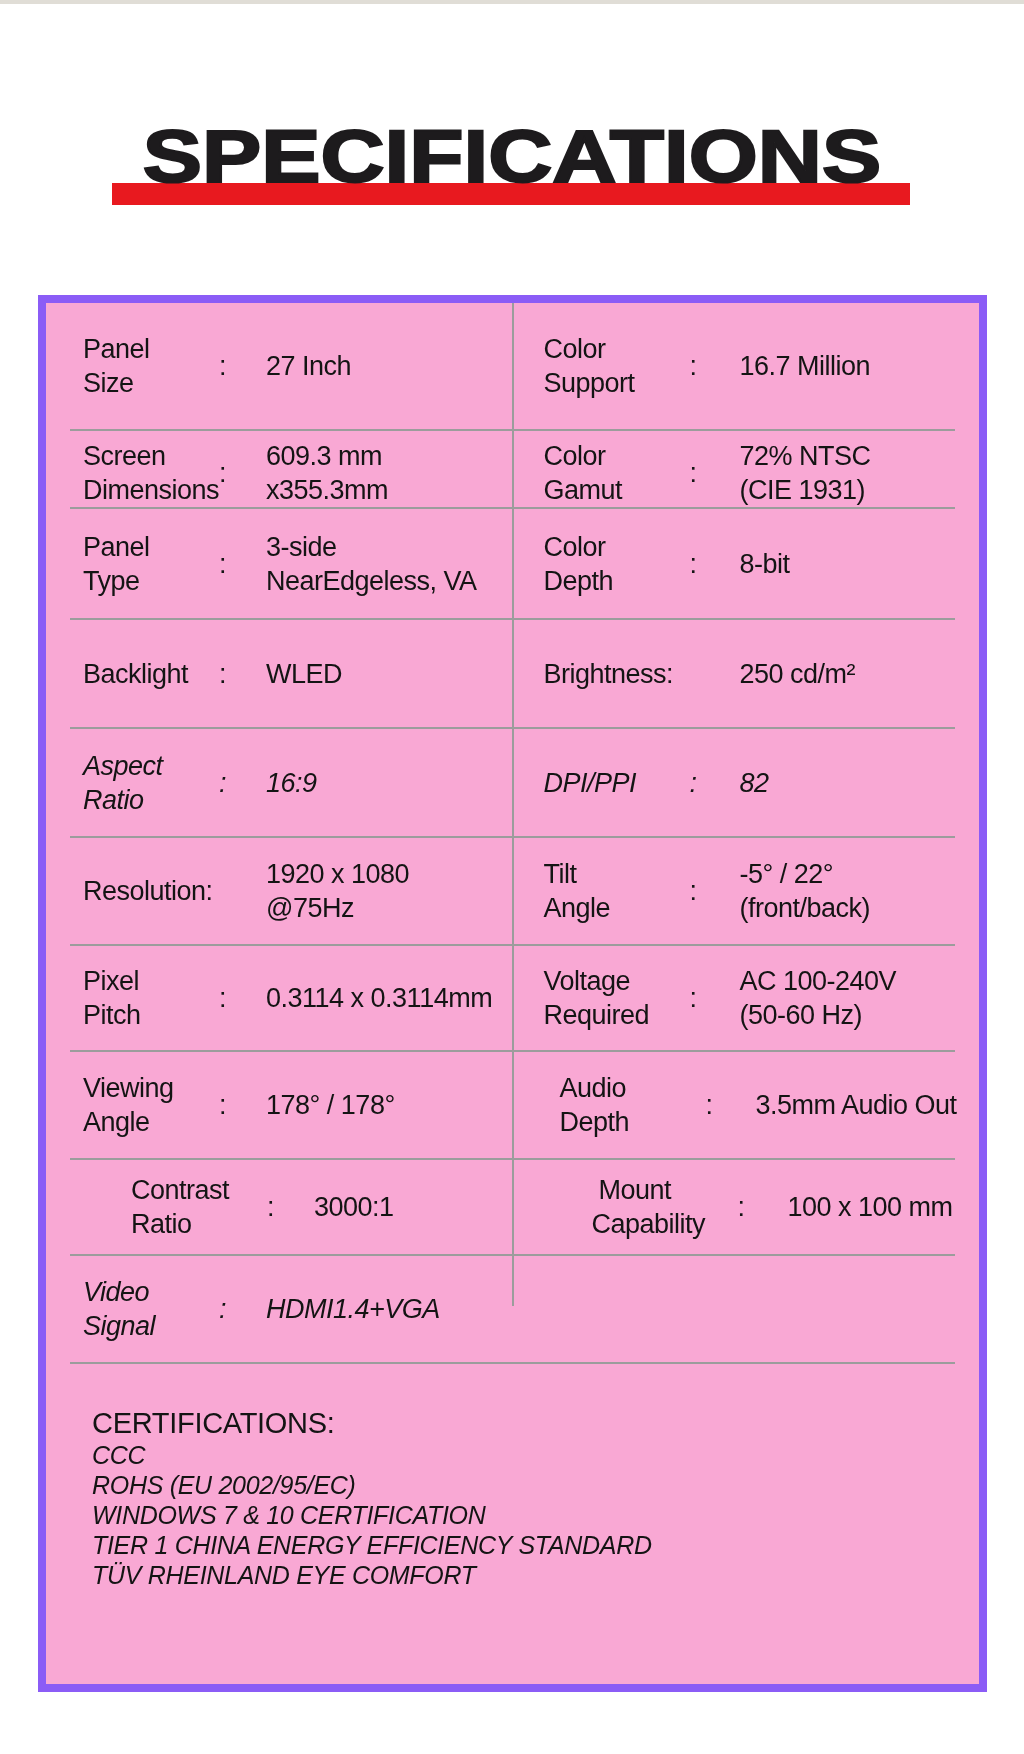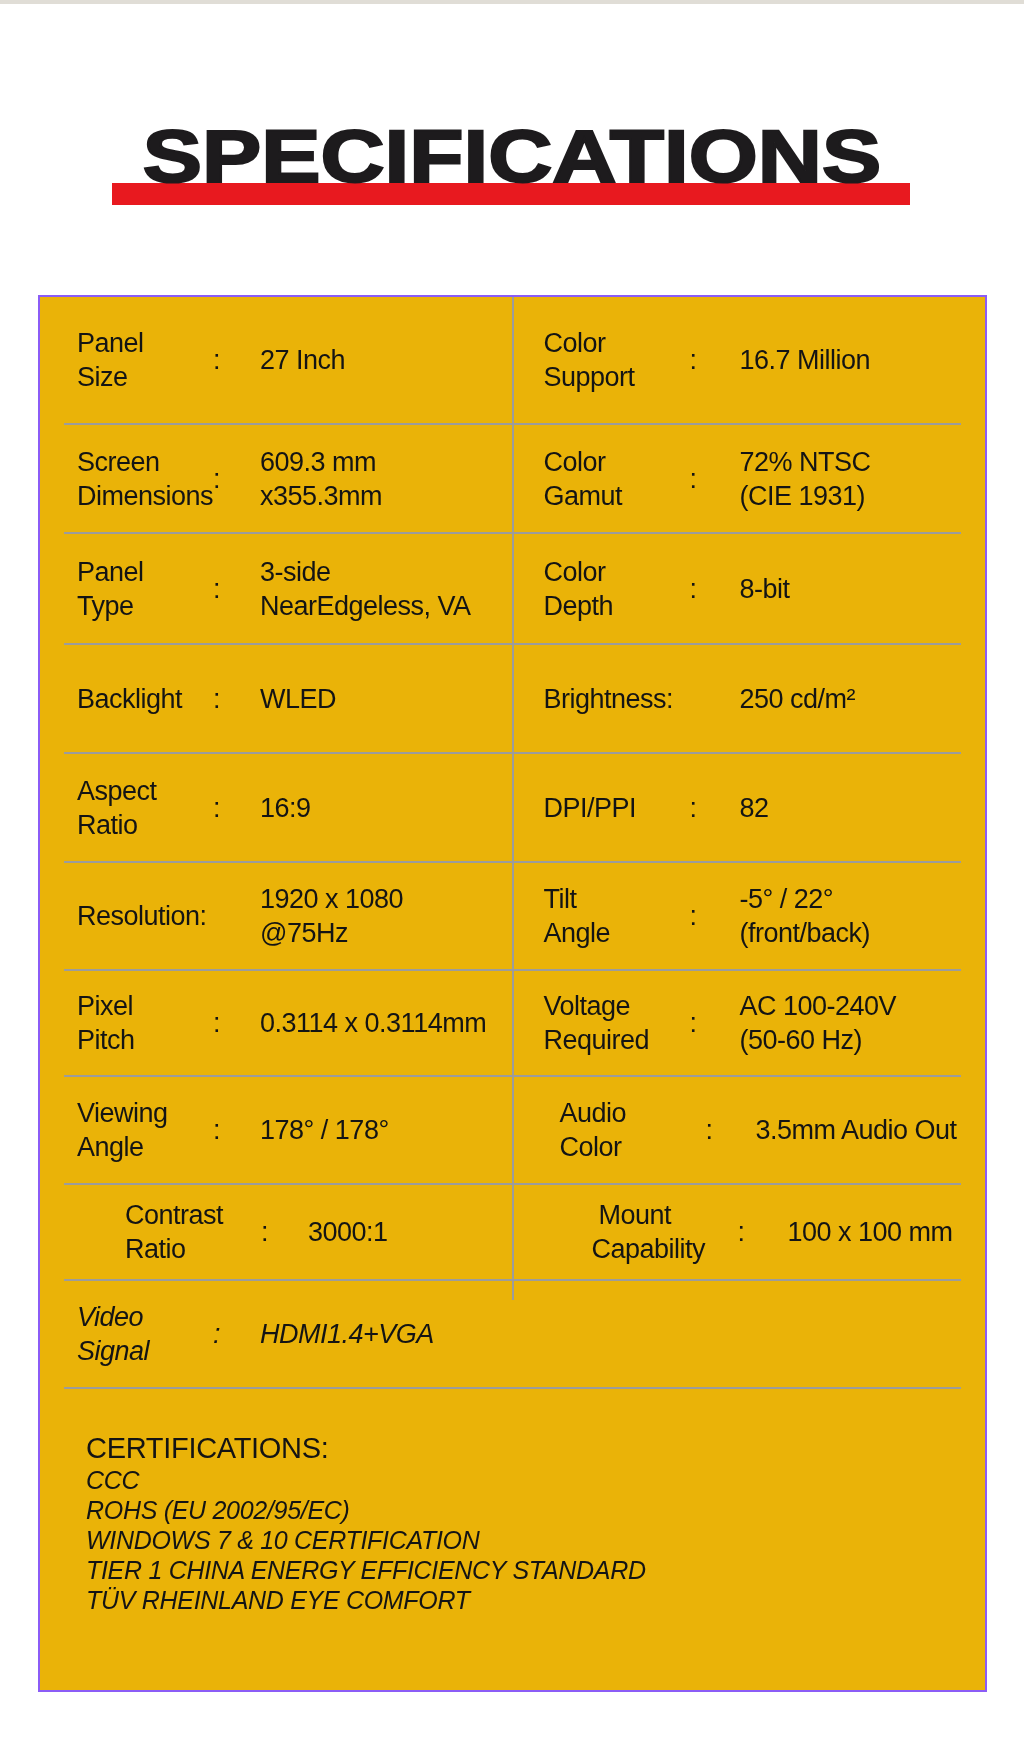--- a/index.html
+++ b/index.html
@@ -22,22 +22,22 @@
     font-size:74px;line-height:74px;font-weight:bold;
     color:#1d1b1d;
     letter-spacing:0px;
     -webkit-text-stroke:2.2px #1d1b1d;
     transform:scaleX(1.2);
     transform-origin:center;
     white-space:nowrap;
   }
   .spec-table{
     position:absolute;left:38px;top:295px;width:949px;height:1397px;
-    border:2px solid #8b5cf6;box-sizing:border-box;
-    background:#eab308;
+    border:8px solid #8b5cf6;box-sizing:border-box;
+    background:#f9a8d4;
   }
   .vline{
     position:absolute;left:calc(50% - 1px);top:0;width:2px;height:1003px;
     background:#9c9c9c;
   }
   .row{display:flex;width:100%;}
   .hline{height:2px;background:#9c9c9c;margin:0 24px;}
   .cell{
     flex:1;display:flex;align-items:center;box-sizing:border-box;
     font-size:27px;line-height:34px;letter-spacing:-0.5px;color:#141414;
@@ -84,21 +84,21 @@
           <span class="val">27 Inch</span>
         </div>
         <div class="cell right">
           <span class="lab">Color
 Support</span>
           <span class="colon">:</span>
           <span class="val">16.7 Million</span>
         </div>
       </div>
       <div class="hline"></div>
-      <div class="row" style="height: 107px;">
+      <div class="row" style="height: 76px; align-items: flex-end;">
         <div class="cell left">
           <span class="lab">Screen
 Dimensions</span>
           <span class="colon">:</span>
           <span class="val">609.3 mm
 x355.3mm</span>
         </div>
         <div class="cell right">
           <span class="lab">Color
 Gamut</span>
@@ -130,21 +130,21 @@
           <span class="colon">:</span>
           <span class="val">WLED</span>
         </div>
         <div class="cell right">
           <span class="lab">Brightness:</span>
           <span class="colon"></span>
           <span class="val">250 cd/m²</span>
         </div>
       </div>
       <div class="hline"></div>
-      <div class="row" style="height: 107px;">
+      <div class="row" style="height: 107px; font-style: italic;">
         <div class="cell left">
           <span class="lab">Aspect
 Ratio</span>
           <span class="colon">:</span>
           <span class="val">16:9</span>
         </div>
         <div class="cell right">
           <span class="lab">DPI/PPI</span>
           <span class="colon">:</span>
           <span class="val">82</span>
@@ -185,21 +185,21 @@
       <div class="hline"></div>
       <div class="row" style="height: 106px; gap: 32px;">
         <div class="cell left">
           <span class="lab">Viewing
 Angle</span>
           <span class="colon">:</span>
           <span class="val">178° / 178°</span>
         </div>
         <div class="cell right">
           <span class="lab">Audio
-Color</span>
+Depth</span>
           <span class="colon">:</span>
           <span class="val">3.5mm Audio Out</span>
         </div>
       </div>
       <div class="hline"></div>
       <div class="row" style="height: 94px; padding-left: 48px;">
         <div class="cell left">
           <span class="lab">Contrast
 Ratio</span>
           <span class="colon">:</span>

